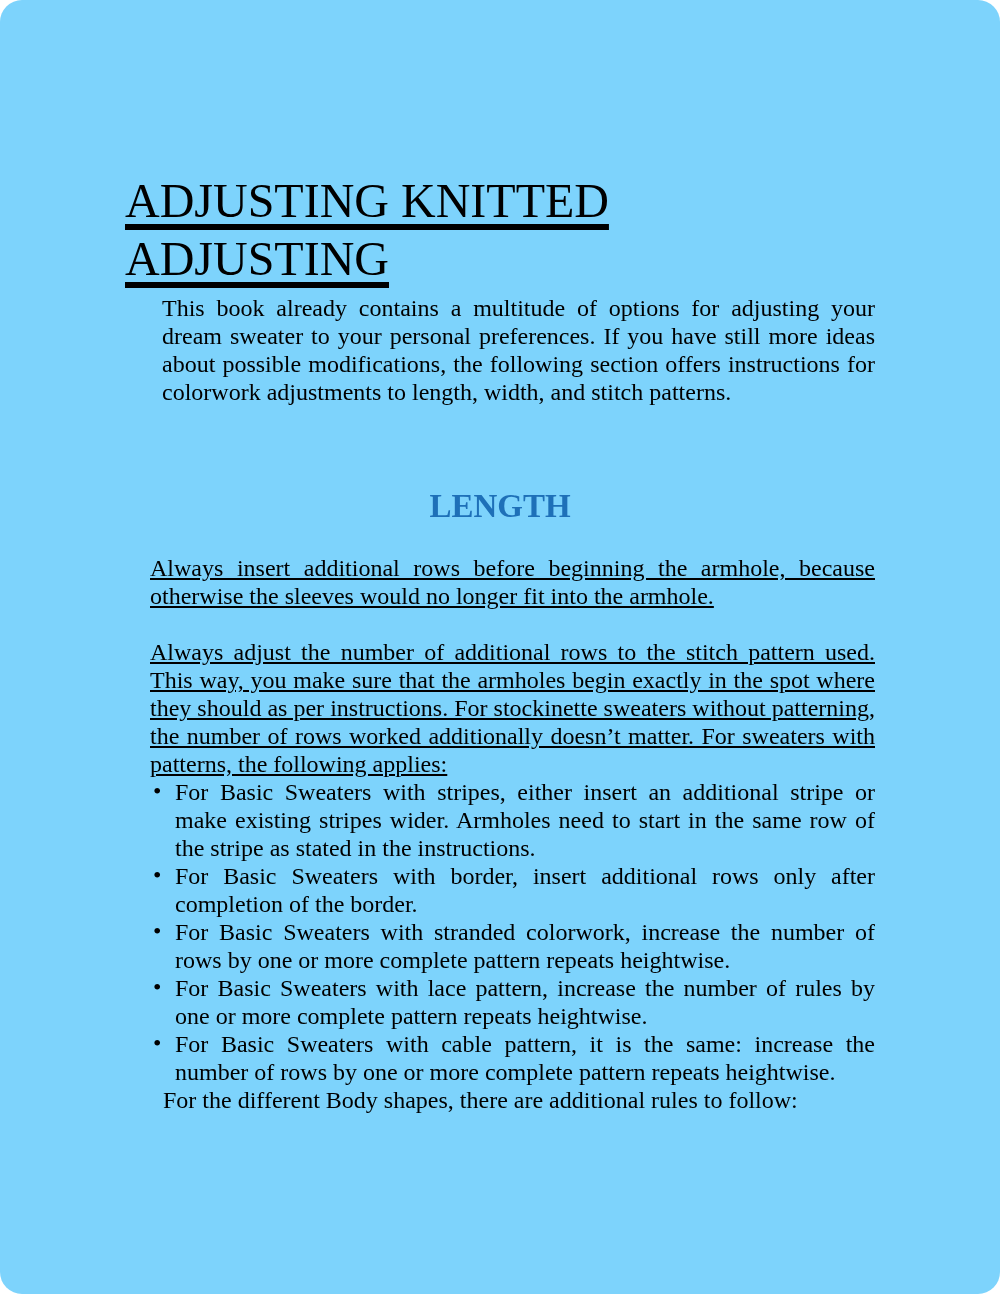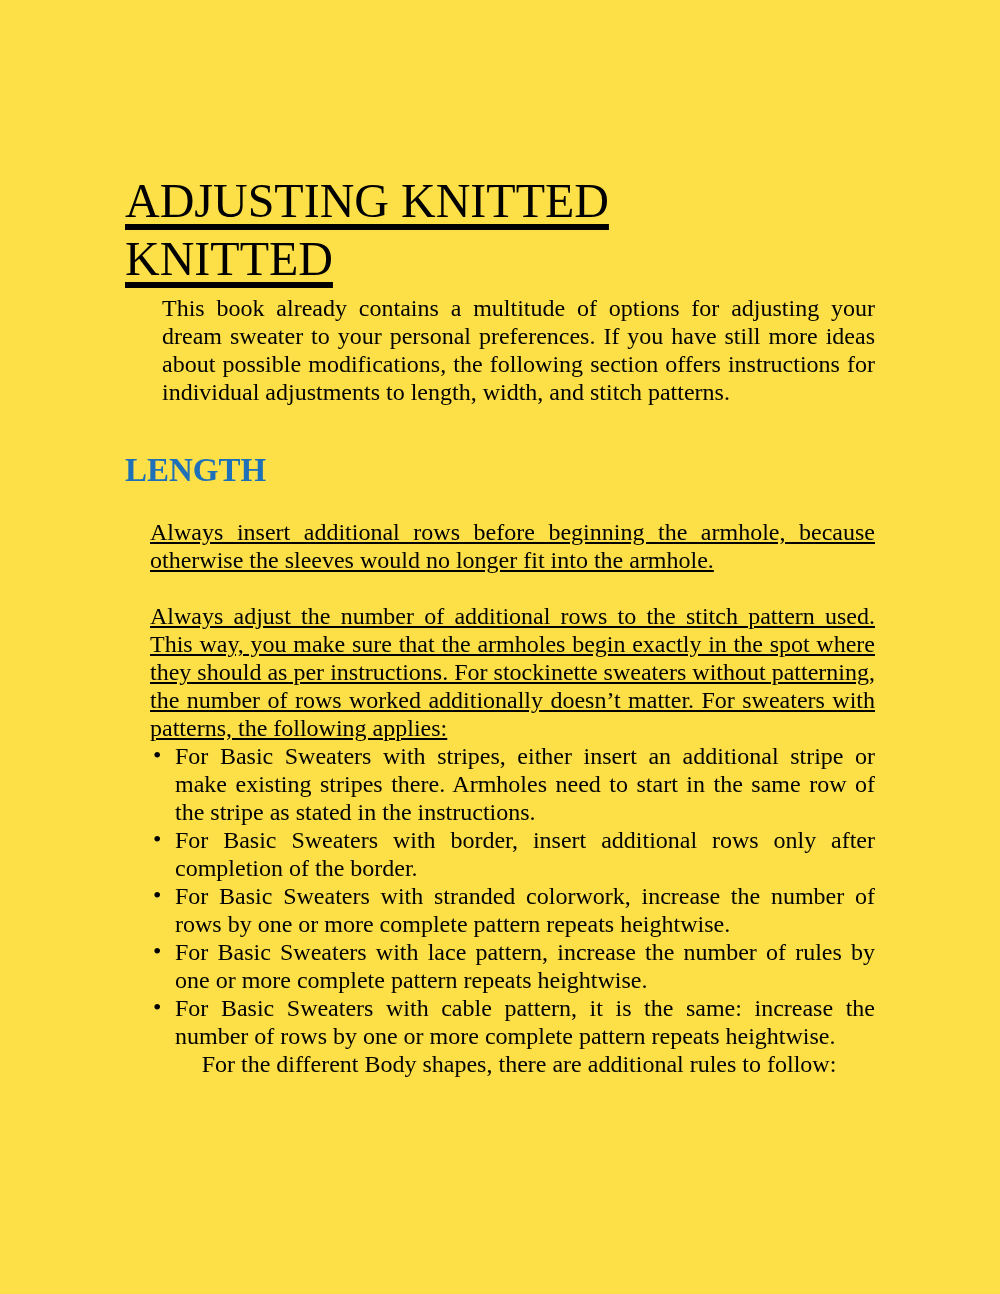--- a/index.html
+++ b/index.html
@@ -4,56 +4,57 @@
 <style>
   html, body {
     margin: 0;
     padding: 0;
     background: #ffffff;
   }
   .page {
     position: relative;
     width: 1000px;
     height: 1294px;
-    background: #fde047;
+    background: #7dd3fc;
     overflow: hidden;
     font-family: "Liberation Serif", serif;
     color: #000000;
     box-sizing: border-box;
     padding: 172px 125px 0 125px;
+    border-radius: 22px;
   }
   h1.doc-title {
     margin: 0 0 6px 0;
     font-size: 48px;
     line-height: 58px;
     font-weight: normal;
     letter-spacing: 0px;
   }
   h1.doc-title .t-line {
     display: table;
     text-decoration: underline;
     text-decoration-thickness: 6px;
     text-underline-offset: 7px;
   }
   .para {
     margin: 0;
     font-size: 24px;
     line-height: 28px;
-    text-align: center;
   }
   .justify { text-align: justify; }
   .indent-a { margin-left: 37px; }
   .indent-b { margin-left: 25px; text-decoration: underline; }
   .sp { margin-top: 28px; }
   h2.section-heading {
-    margin: 44px 0 6px 0;
+    margin: 80px 0 6px 0;
     font-size: 33px;
     line-height: 40px;
     font-weight: bold;
     color: #1e70b8;
+    text-align: center;
   }
   ul.rules-list {
     margin: 0 0 0 25px;
     padding: 0;
     list-style: none;
   }
   ul.rules-list li {
     position: relative;
     padding-left: 25px;
     font-size: 24px;
@@ -67,36 +68,36 @@
   }
   .closing { margin-left: 38px; }
 </style>
 </head>
 <body>
 
 <div class="page">
 
   <h1 class="doc-title">
     <span class="t-line">ADJUSTING KNITTED</span>
-    <span class="t-line">KNITTED</span>
+    <span class="t-line">ADJUSTING</span>
   </h1>
 
-  <p class="para indent-a justify">This book already contains a multitude of options for adjusting your dream sweater to your personal preferences. If you have still more ideas about possible modifications, the following section offers instructions for individual adjustments to length, width, and stitch patterns.</p>
+  <p class="para indent-a justify">This book already contains a multitude of options for adjusting your dream sweater to your personal preferences. If you have still more ideas about possible modifications, the following section offers instructions for colorwork adjustments to length, width, and stitch patterns.</p>
 
   <h2 class="section-heading" style="color: rgb(30, 112, 184);">LENGTH</h2>
 
 
   <p class="para indent-b justify sp">Always insert additional rows before beginning the armhole, because otherwise the sleeves would no longer fit into the armhole.</p>
 
   <p class="para indent-b justify sp">Always adjust the number of additional rows to the stitch pattern used. This way, you make sure that the armholes begin exactly in the spot where they should as per instructions. For stockinette sweaters without patterning, the number of rows worked additionally doesn’t matter. For sweaters with patterns, the following applies:</p>
 
   <ul class="rules-list">
     <li>
       <span class="bullet-glyph">•</span>
-      <span>For Basic Sweaters with stripes, either insert an additional stripe or make existing stripes there. Armholes need to start in the same row of the stripe as stated in the instructions.</span>
+      <span>For Basic Sweaters with stripes, either insert an additional stripe or make existing stripes wider. Armholes need to start in the same row of the stripe as stated in the instructions.</span>
     </li>
     <li>
       <span class="bullet-glyph">•</span>
       <span>For Basic Sweaters with border, insert additional rows only after completion of the border.</span>
     </li>
     <li>
       <span class="bullet-glyph">•</span>
       <span>For Basic Sweaters with stranded colorwork, increase the number of rows by one or more complete pattern repeats heightwise.</span>
     </li>
     <li>

